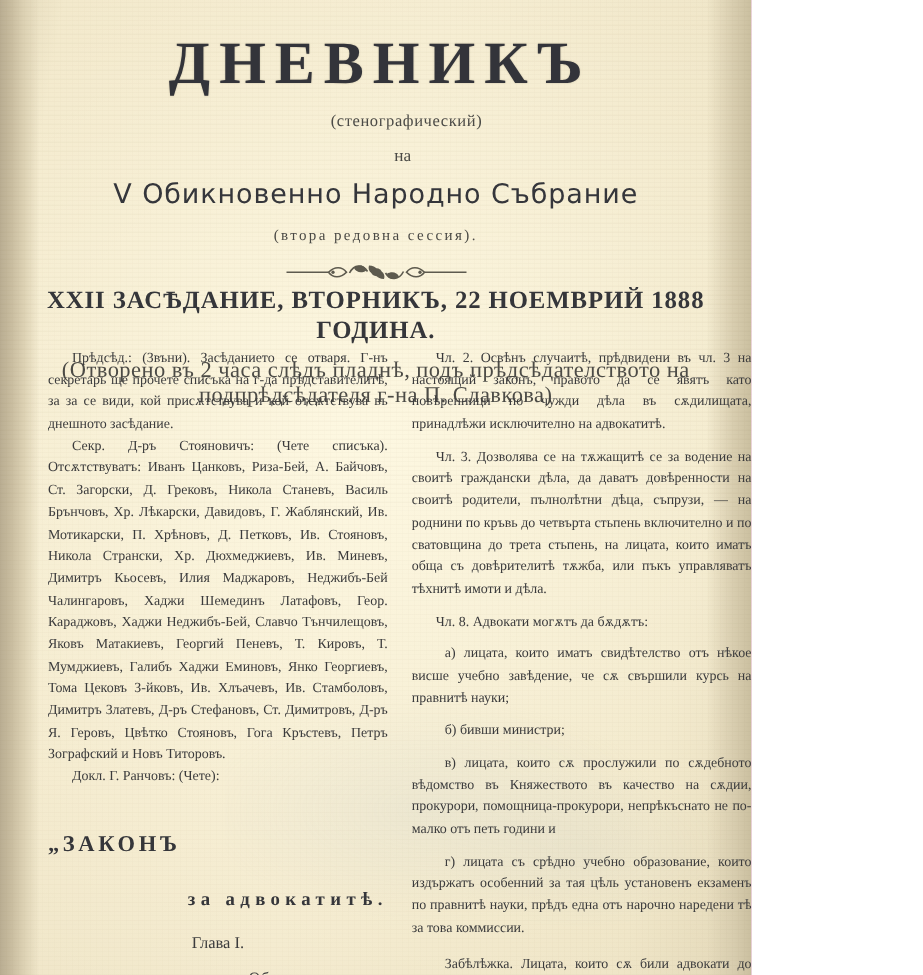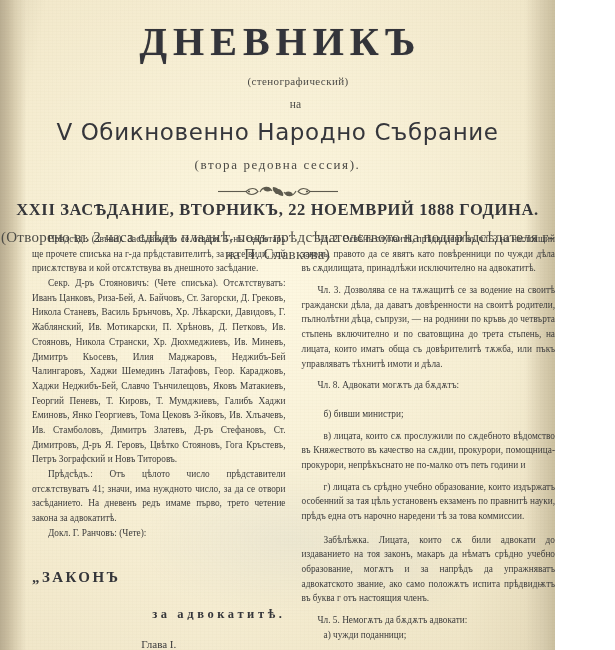--- a/index.html
+++ b/index.html
@@ -2,21 +2,21 @@
 <html><head>
 <meta charset="utf-8">
 <style>
   html, body {
     margin: 0;
     padding: 0;
     background: #ffffff;
   }
   #page {
     position: relative;
-    width: 555px;
+    width: 501px;
     height: 650px;
     overflow: hidden;
     background: #f0abfc;
     font-family: "Liberation Serif", "DejaVu Serif", serif;
     color: #3a3a3c;
   }
   
   #paper-tint {
     position: absolute;
     inset: 0;
@@ -87,28 +87,28 @@
     margin-left: 41px;
   }
   .doc-prep {
     font-size: 11.5px;
     color: #4b4a46;
     margin-top: 11px;
     padding-left: 36px;
   }
   .doc-body-name {
     font-family: "DejaVu Sans", "Liberation Sans", sans-serif;
-    font-size: 23px;
+    font-size: 18px;
     font-weight: normal;
     letter-spacing: 0.6px;
     color: #35363b;
     margin-top: 9px;
   }
   .doc-session {
-    font-size: 13px;
+    font-size: 10px;
     letter-spacing: 1.6px;
     color: #4a4945;
     margin-top: 12px;
   }
   .ornament {
     margin: 11px auto 0 auto;
     width: 124px;
     height: 15px;
     color: #5d5a4e;
   }
@@ -221,40 +221,40 @@
 
       <div class="sitting-line">XXII ЗАСѢДАНИЕ, ВТОРНИКЪ, 22 НОЕМВРИЙ 1888 ГОДИНА.</div>
       <div class="opened-line">(Отворено въ 2 часа слѣдъ пладнѣ, подъ прѣдсѣдателството на подпрѣдсѣдателя г-на П. Славкова)</div>
     </div>
 
     <div class="columns">
 
       <div class="col left">
         <p class="p">Прѣдсѣд.: (Звъни). Засѣданието се отваря. Г-нъ секретарь ще прочете списъка на г-да прѣдставителитѣ, за за се види, кой присѫтствува и кой отсѫтствува въ днешното засѣдание.</p>
         <p class="p">Секр. Д-ръ Стояновичъ: (Чете списъка). Отсѫтствуватъ: Иванъ Цанковъ, Риза-Бей, А. Байчовъ, Ст. Загорски, Д. Грековъ, Никола Станевъ, Василь Брънчовъ, Хр. Лѣкарски, Давидовъ, Г. Жаблянский, Ив. Мотикарски, П. Хрѣновъ, Д. Петковъ, Ив. Стояновъ, Никола Странски, Хр. Дюхмеджиевъ, Ив. Миневъ, Димитръ Кьосевъ, Илия Маджаровъ, Неджибъ-Бей Чалингаровъ, Хаджи Шемединъ Латафовъ, Геор. Караджовъ, Хаджи Неджибъ-Бей, Славчо Тънчилещовъ, Яковъ Матакиевъ, Георгий Пеневъ, Т. Кировъ, Т. Мумджиевъ, Галибъ Хаджи Еминовъ, Янко Георгиевъ, Тома Цековъ З-йковъ, Ив. Хлъачевъ, Ив. Стамболовъ, Димитръ Златевъ, Д-ръ Стефановъ, Ст. Димитровъ, Д-ръ Я. Геровъ, Цвѣтко Стояновъ, Гога Кръстевъ, Петръ Зографский и Новъ Титоровъ.</p>
-        <p class="p">Прѣдсѣдъ.: Отъ цѣлото число прѣдставители отсѫтствуватъ 41; значи, има нуждното число, за да се отвори засѣданието. На дневенъ редъ имаме първо, трето четение закона за адвокатитѣ.</p>
         <p class="p">Докл. Г. Ранчовъ: (Чете):</p>
 
         <div class="law-title">„ЗАКОНЪ</div>
         <div class="law-subtitle">за адвокатитѣ.</div>
         <div class="chapter">Глава I.</div>
         <div class="chapter-sub">Общи положения.</div>
         <div class="gap-sm"></div>
 
         <p class="p">Чл. 1. Всѣко правоспособно лице може да търси и защищава своитѣ права и интереси прѣдъ сѫда:</p>
 
       </div>
 
       <div class="col right">
         <p class="p">Чл. 2. Освѣнъ случаитѣ, прѣдвидени въ чл. 3 на настоящий законъ, правото да се явятъ като повѣренници по чужди дѣла въ сѫдилищата, принадлѣжи исключително на адвокатитѣ.</p>
         <div class="gap-sm"></div>
         <p class="p">Чл. 3. Дозволява се на тѫжащитѣ се за водение на своитѣ граждански дѣла, да даватъ довѣренности на своитѣ родители, пълнолѣтни дѣца, съпрузи, — на роднини по кръвь до четвърта стьпень включително и по сватовщина до трета стьпень, на лицата, които иматъ обща съ довѣрителитѣ тѫжба, или пъкъ управляватъ тѣхнитѣ имоти и дѣла.</p>
         <div class="gap-sm"></div>
         <p class="p">Чл. 8. Адвокати могѫтъ да бѫдѫтъ:</p>
         <div class="gap-sm"></div>
+        <p class="p sub">а) лицата, които иматъ свидѣтелство отъ нѣкое висше учебно завѣдение, че сѫ свършили курсь на правнитѣ науки;</p>
         <div class="gap-sm"></div>
         <p class="p sub">б) бивши министри;</p>
         <div class="gap-sm"></div>
         <p class="p sub">в) лицата, които сѫ прослужили по сѫдебното вѣдомство въ Княжеството въ качество на сѫдии, прокурори, помощница-прокурори, непрѣкъснато не по-малко отъ петь години и</p>
         <div class="gap-sm"></div>
         <p class="p sub">г) лицата съ срѣдно учебно образование, които издържатъ особенний за тая цѣль установенъ екзаменъ по правнитѣ науки, прѣдъ една отъ нарочно наредени тѣ за това коммиссии.</p>
         <div class="gap-md"></div>
         <p class="p sub">Забѣлѣжка. Лицата, които сѫ били адвокати до издаванието на тоя законъ, макаръ да нѣматъ срѣдно учебно образование, могѫтъ и за напрѣдъ да упражняватъ адвокатското звание, ако само положѫтъ испита прѣдвидѭтъ въ буква г отъ настоящия членъ.</p>
         <div class="gap-sm"></div>
         <p class="p">Чл. 5. Немогѫтъ да бѫдѫтъ адвокати:</p>

